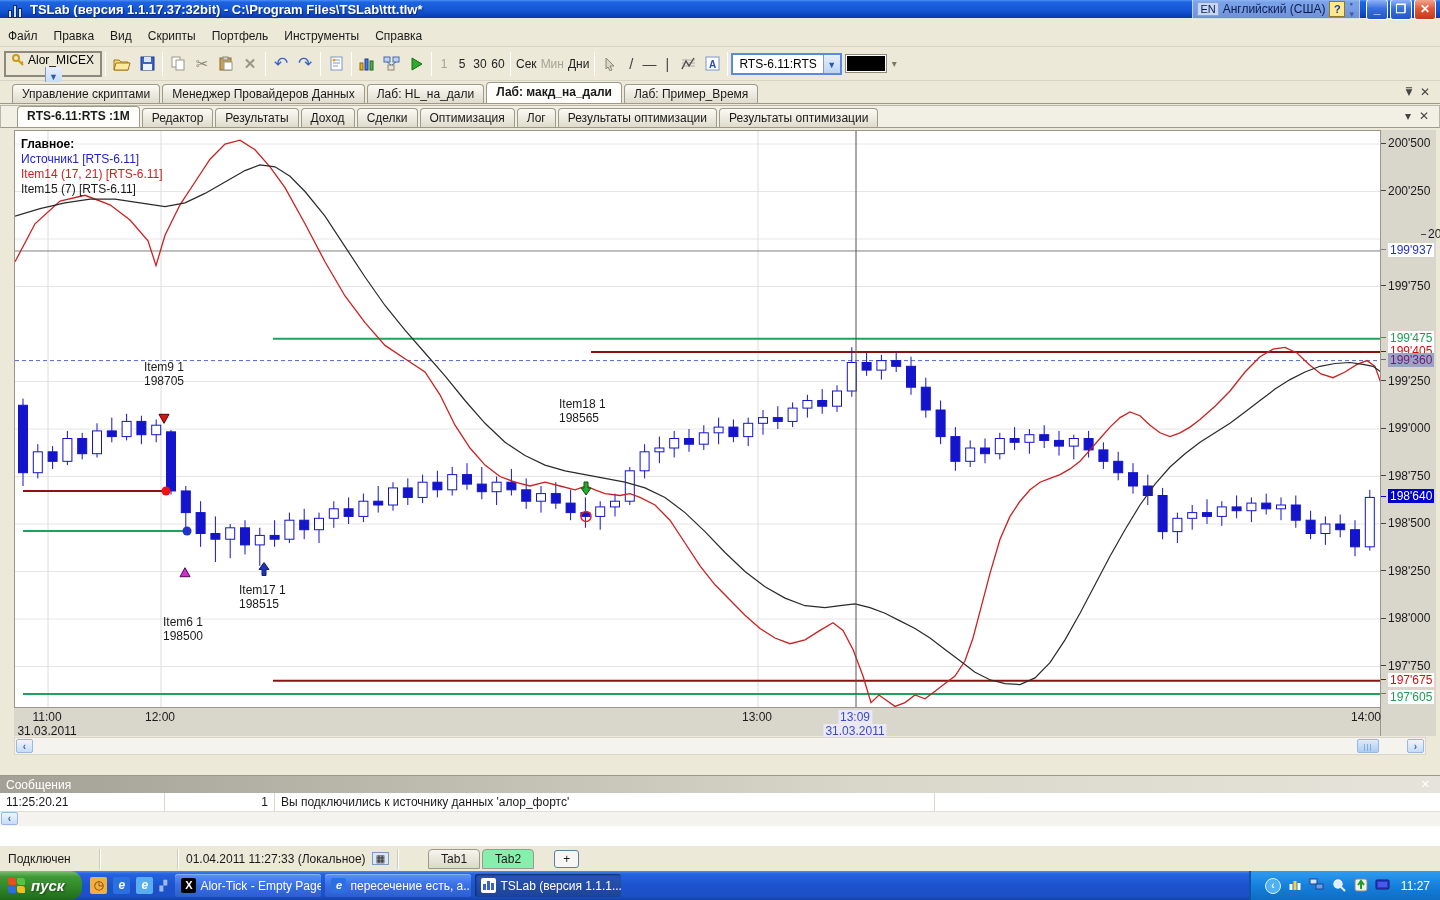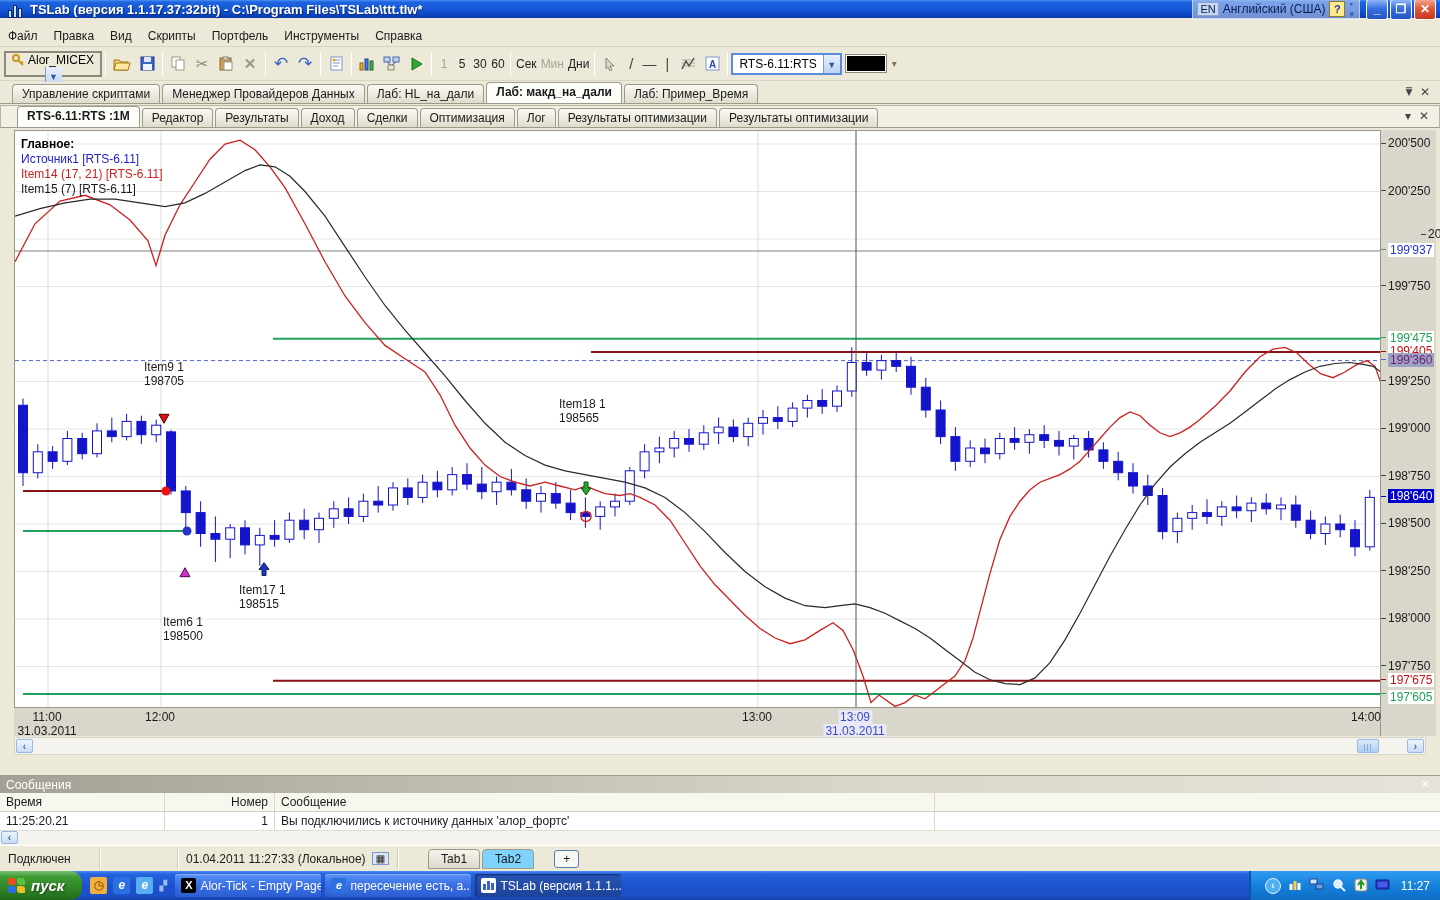--- a/index.html
+++ b/index.html
@@ -101,21 +101,21 @@
   .mrow { height:18px; display:flex; font-size:12px; color:#1a1a1a; background:#fff; }
   .mscroll { height:15px; background:#f4f3ee; border-top:1px solid #e0ddd2; position:relative; }
 
   
   .statusbar { position:absolute; left:0; top:845px; width:1440px; height:26px; background:#ece9d8;
     border-top:1px solid #fff; display:flex; align-items:center; font-size:12px; color:#1a1a1a; }
   .sfield { padding:0 8px; height:20px; display:flex; align-items:center; border-right:1px solid #cfccbc;
     box-shadow:1px 0 0 #fff; }
   .stab { border:1px solid #9d9a8b; border-radius:4px 4px 0 0; padding:2px 12px; margin-right:2px;
     background:linear-gradient(180deg,#f6f4ec,#dcd9cb); font-size:12px; }
-  .stab.active { background:#7dd3fc; }
+  .stab.active { background:#86efac; }
   .plusbtn { border:1px solid #5f7ca8; border-radius:3px; background:#f6f6f2; padding:1px 8px; margin-left:18px; }
 
   
   .taskbar { position:absolute; left:0; top:871px; width:1440px; height:29px;
     background:linear-gradient(180deg,#4b8cf5 0%,#2663e0 10%,#1c52cc 50%,#1c50c8 85%,#1442a8 100%);
     display:flex; align-items:center; }
   .startbtn { height:29px; padding:0 18px 0 8px; display:flex; align-items:center; gap:5px;
     background:linear-gradient(180deg,#7bc073 0%,#3f9a35 20%,#2f8527 60%,#1f6a1a 100%);
     border-radius:0 12px 12px 0; color:#fff; font-size:15px; font-weight:bold; font-style:italic;
     text-shadow:1px 1px 2px #1c4a17; }
@@ -653,25 +653,20 @@
       <div class="sthumb" style="left:1342px">|||</div>
       <div class="sbtn" style="left:1392px">›</div>
     </div>
   </div>
 
   <div class="messages">
     <div class="mhead">
       <span>Сообщения</span>
       <span class="x">✕</span>
     </div>
-    <div class="mcols">
-      <div class="c1">Время</div>
-      <div class="c2">Номер</div>
-      <div class="c3">Сообщение</div>
-    </div>
     <div class="mrow">
       <div class="c1">11:25:20.21</div>
       <div class="c2">1</div>
       <div class="c3">Вы подключились к источнику данных 'алор_фортс'</div>
     </div>
     <div class="mscroll">
       <div class="sbtn" style="left:1px;top:0;height:13px;line-height:11px">‹</div>
     </div>
   </div>
 

